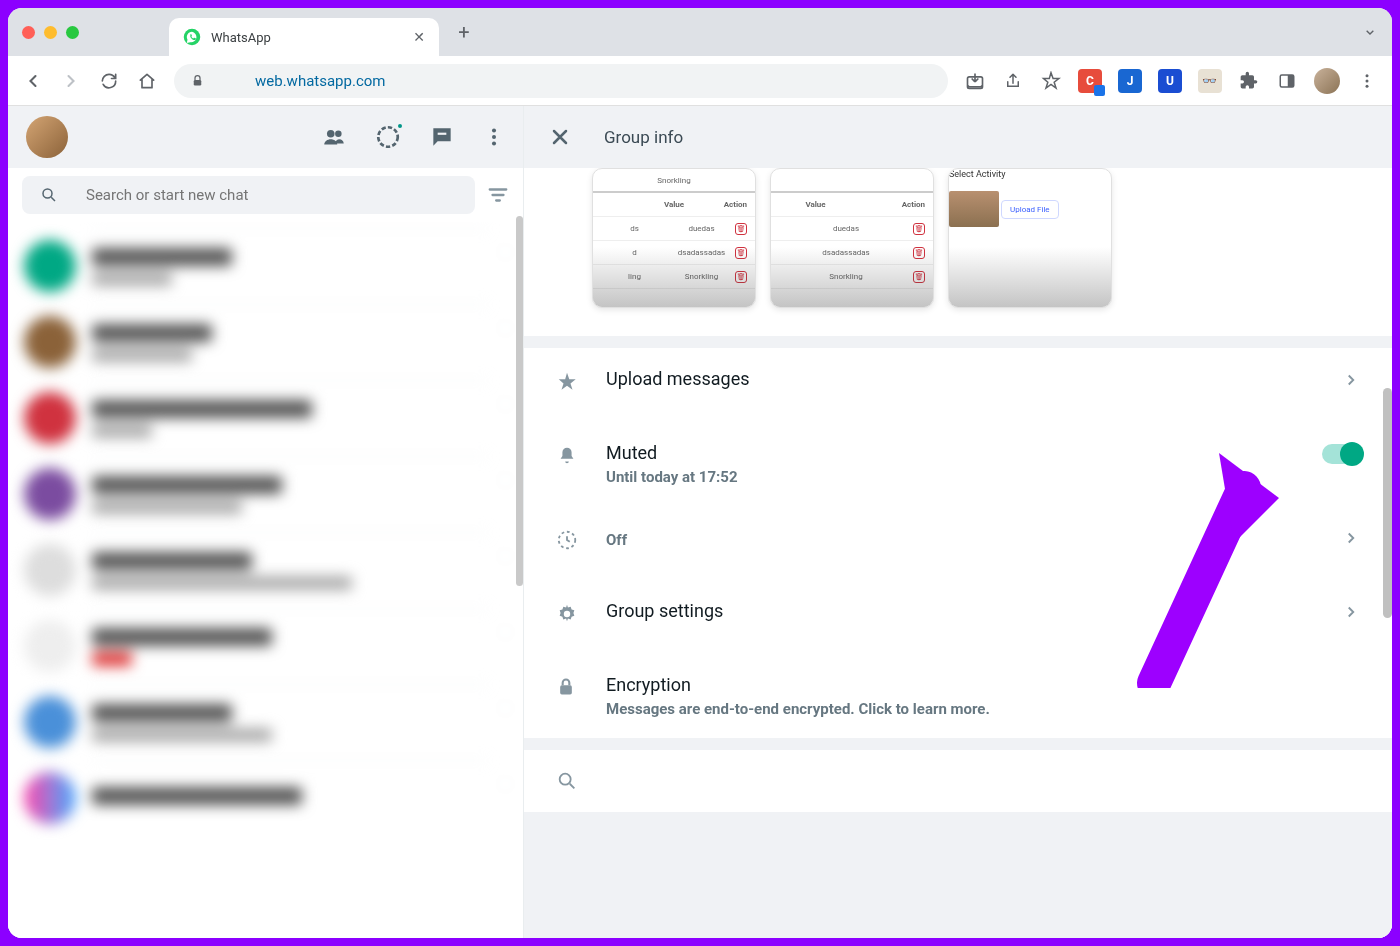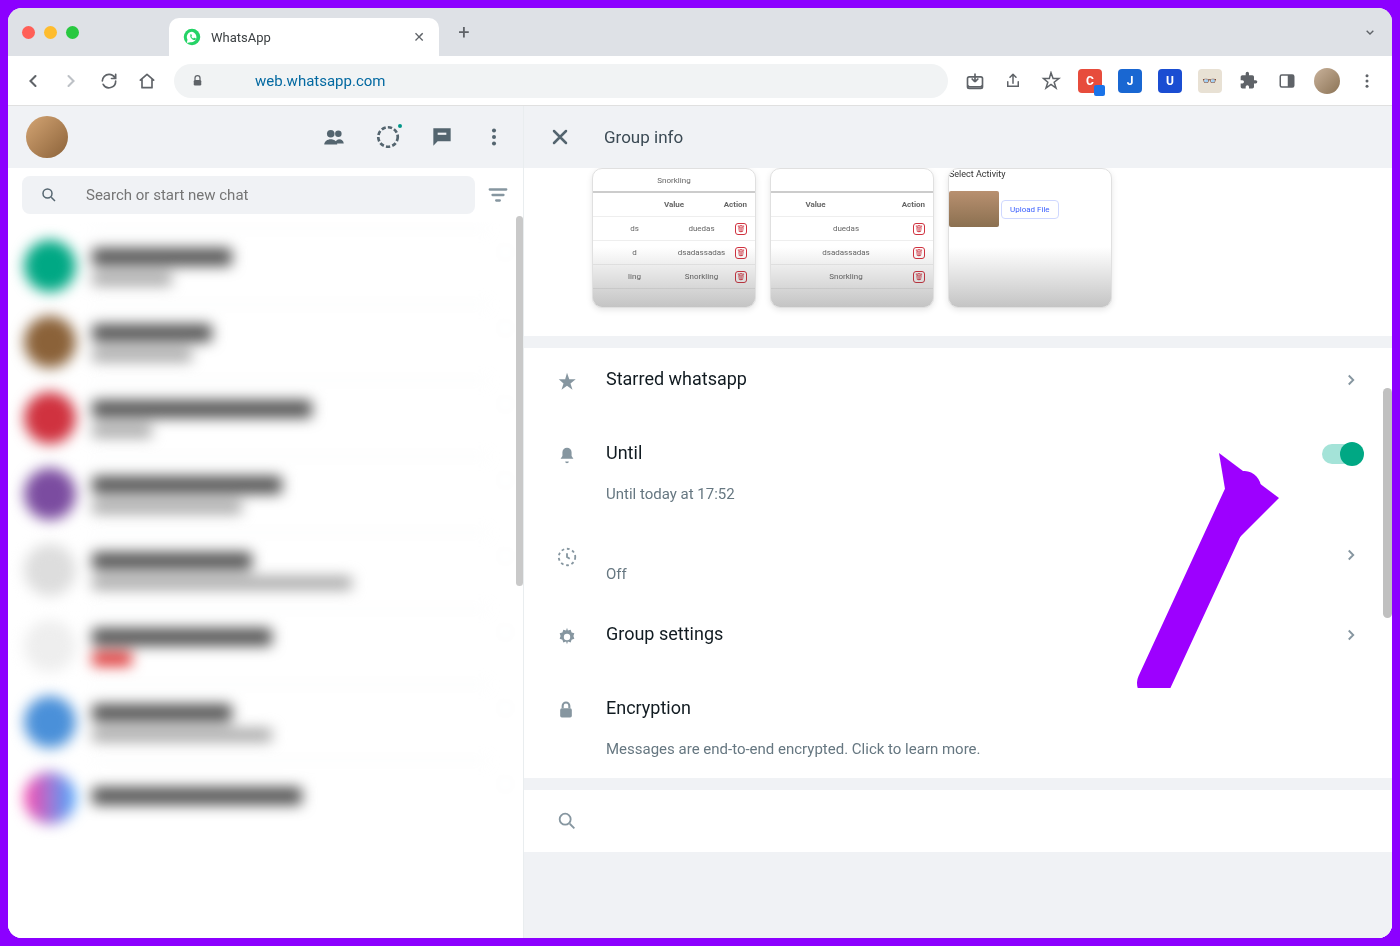--- a/index.html
+++ b/index.html
@@ -61,21 +61,21 @@
 .thumb-row { display: flex; border-bottom: 1px solid #eee; height: 24px; font-size: 8px; align-items: center; padding: 0 8px; color: #666; }
 .thumb-cell { flex: 1; text-align: center; }
 .del-icon { color: #d0323f; border: 1px solid #d0323f; border-radius: 3px; width: 12px; height: 12px; font-size: 7px; display: flex; align-items: center; justify-content: center; }
 .upload-box { border: 1px solid #cfd8ff; border-radius: 4px; padding: 4px 8px; color: #3b5fff; font-size: 8px; }
 .photo-thumb { width: 50px; height: 36px; background: linear-gradient(#b89070,#8b7050); border-radius: 2px; }
 .settings-list { background: #fff; }
 .setting-row { display: flex; align-items: flex-start; padding: 20px 32px; gap: 26px; min-height: 74px; }
 .setting-icon { width: 24px; color: #8696a0; margin-top: 3px; flex-shrink: 0; }
 .setting-content { flex: 1; }
 .setting-title { font-size: 18px; color: #111b21; }
-.setting-sub { font-size: 15px; color: #667781; margin-top: 22px; }
+.setting-sub { font-size: 15px; color: #667781; margin-top: 5px; font-weight: bold; }
 .chevron { color: #8696a0; margin-top: 3px; }
 .toggle { width: 38px; height: 20px; background: #a4e3d8; border-radius: 10px; position: relative; margin-top: 2px; }
 .toggle-knob { position: absolute; right: -4px; top: -2px; width: 24px; height: 24px; background: #00a884; border-radius: 50%; }
 .participants { background: #fff; margin-top: 12px; padding: 20px 32px; display: flex; align-items: center; }
 .part-text { font-size: 17px; color: #667781; flex: 1; }
 .arrow-annotation { position: absolute; pointer-events: none; }
 .panel-scroll { position: absolute; right: 0; top: 220px; width: 9px; height: 230px; background: #c0c0c0; border-radius: 5px; }
 svg { display: block; }
 </style>
 </head>
@@ -357,36 +357,36 @@
         </div>
 
         <div class="settings-list">
           <div class="setting-row">
             <div class="setting-icon">
                 <svg width="22" height="22" viewBox="0 0 24 24">
                   <path d="M12 2l2.5 7h7l-5.7 4.5 2.2 7-6-4.5-6 4.5 2.2-7L3 9h7z" fill="#8696a0"></path>
                 </svg>
               </div>
             <div class="setting-content">
-                <div class="setting-title">Starred whatsapp</div>
+                <div class="setting-title">Upload messages</div>
               </div>
             <div class="chevron">
                 <svg width="18" height="18" viewBox="0 0 24 24">
                   <path d="M9 6l6 6-6 6" stroke="#8696a0" stroke-width="2.5" fill="none"></path>
                 </svg>
               </div>
           </div>
           <div class="setting-row">
             <div class="setting-icon">
                 <svg width="22" height="22" viewBox="0 0 24 24">
                   <path d="M12 3a5 5 0 00-5 5v4l-2 3h14l-2-3V8a5 5 0 00-5-5zM10 18a2 2 0 104 0" fill="#8696a0"></path>
                 </svg>
               </div>
             <div class="setting-content">
-              <div class="setting-title">Until</div>
+              <div class="setting-title">Muted</div>
               <div class="setting-sub">Until today at 17:52</div>
             </div>
             <div class="toggle">
                 <div class="toggle-knob"></div>
               </div>
           </div>
           <div class="setting-row">
             <div class="setting-icon">
                 <svg width="22" height="22" viewBox="0 0 24 24">
                   <circle cx="12" cy="12" r="9" stroke="#8696a0" stroke-width="2" fill="none" stroke-dasharray="3 3"></circle>

